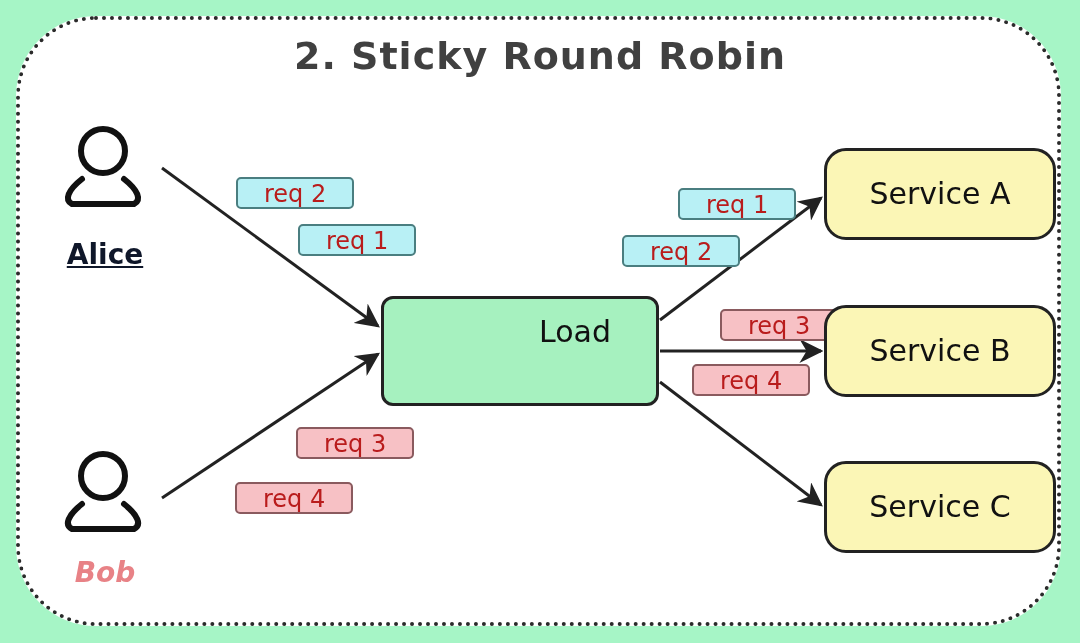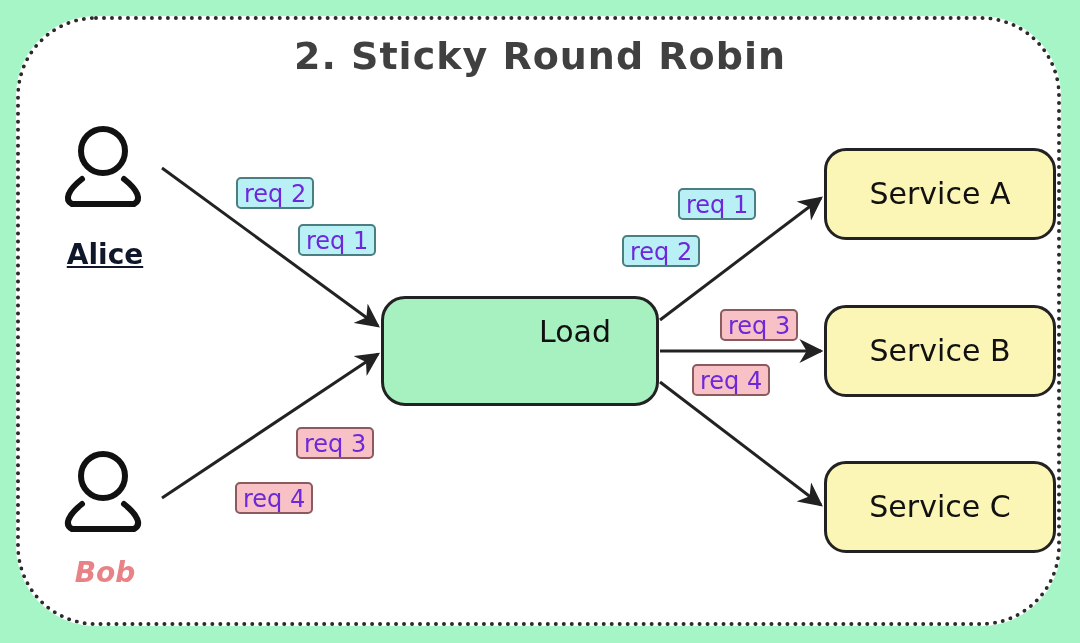--- a/index.html
+++ b/index.html
@@ -19,29 +19,29 @@
   #title {
     position: absolute; left: 0; top: 34px; width: 1080px; text-align: center;
     font-weight: bold; font-size: 38px; color: #404040;
     letter-spacing: 1px;
   }
   svg#lines { position: absolute; left: 0; top: 0; }
   .person-label {
     position: absolute; font-weight: bold; font-size: 28px; text-align: center; width: 140px;
   }
   .tag {
-    position: absolute; height: 32px; padding: 0 6px; line-height: 30px;
-    font-size: 24px; color: #6d28d9; border: 2px solid #3e6e6e; border-radius: 5px;
+    position: absolute; height: 32px; padding: 0 26px; line-height: 30px;
+    font-size: 24px; color: #b91c1c; border: 2px solid #3e6e6e; border-radius: 5px;
     box-sizing: border-box; white-space: nowrap;
   }
   .tag.alice { background: #b8f0f5; border-color: #4a7e80; }
   .tag.bob { background: #f7c1c5; border-color: #8a5a5e; }
   #lb {
     position: absolute; left: 381px; top: 296px; width: 278px; height: 110px;
-    background: #a6f1bf; border: 3px solid #222; border-radius: 24px; box-sizing: border-box;
+    background: #a6f1bf; border: 3px solid #222; border-radius: 12px; box-sizing: border-box;
   }
   #lb-text {
     position: absolute; left: 116px; top: 14px; width: 150px; text-align: center;
     font-size: 30px; line-height: 38px; color: #111;
   }
   .service {
     position: absolute; left: 824px; width: 232px; height: 92px;
     background: #fbf6b6; border: 3px solid #222; border-radius: 22px; box-sizing: border-box;
     font-size: 30px; color: #111; text-align: center; line-height: 86px;
   }

